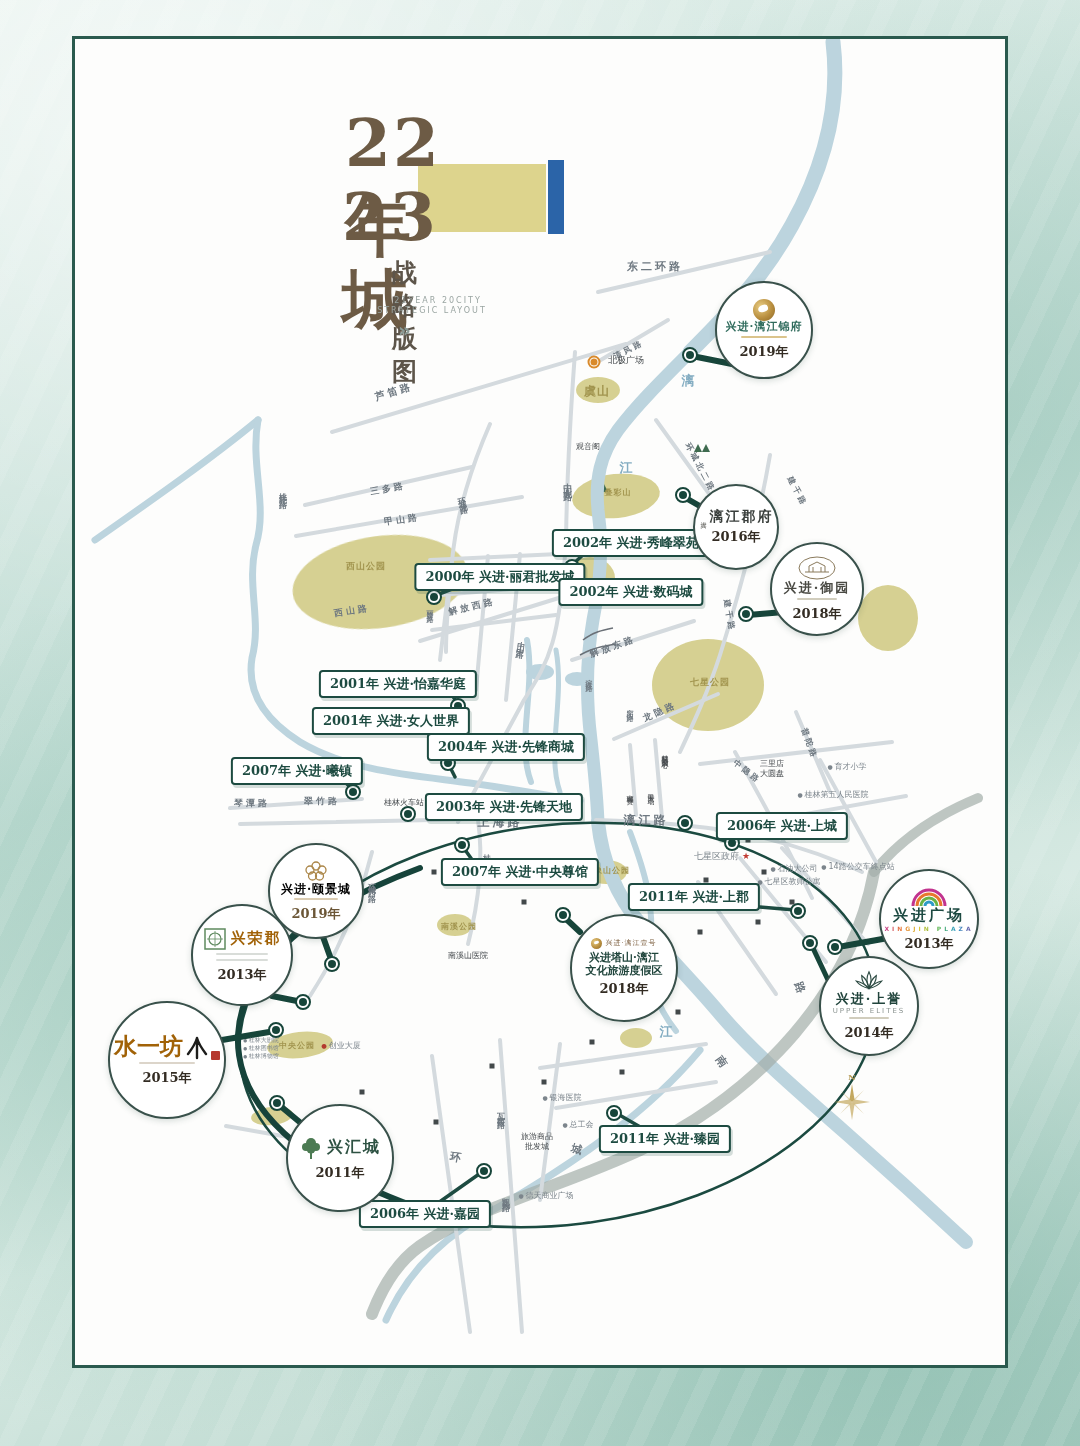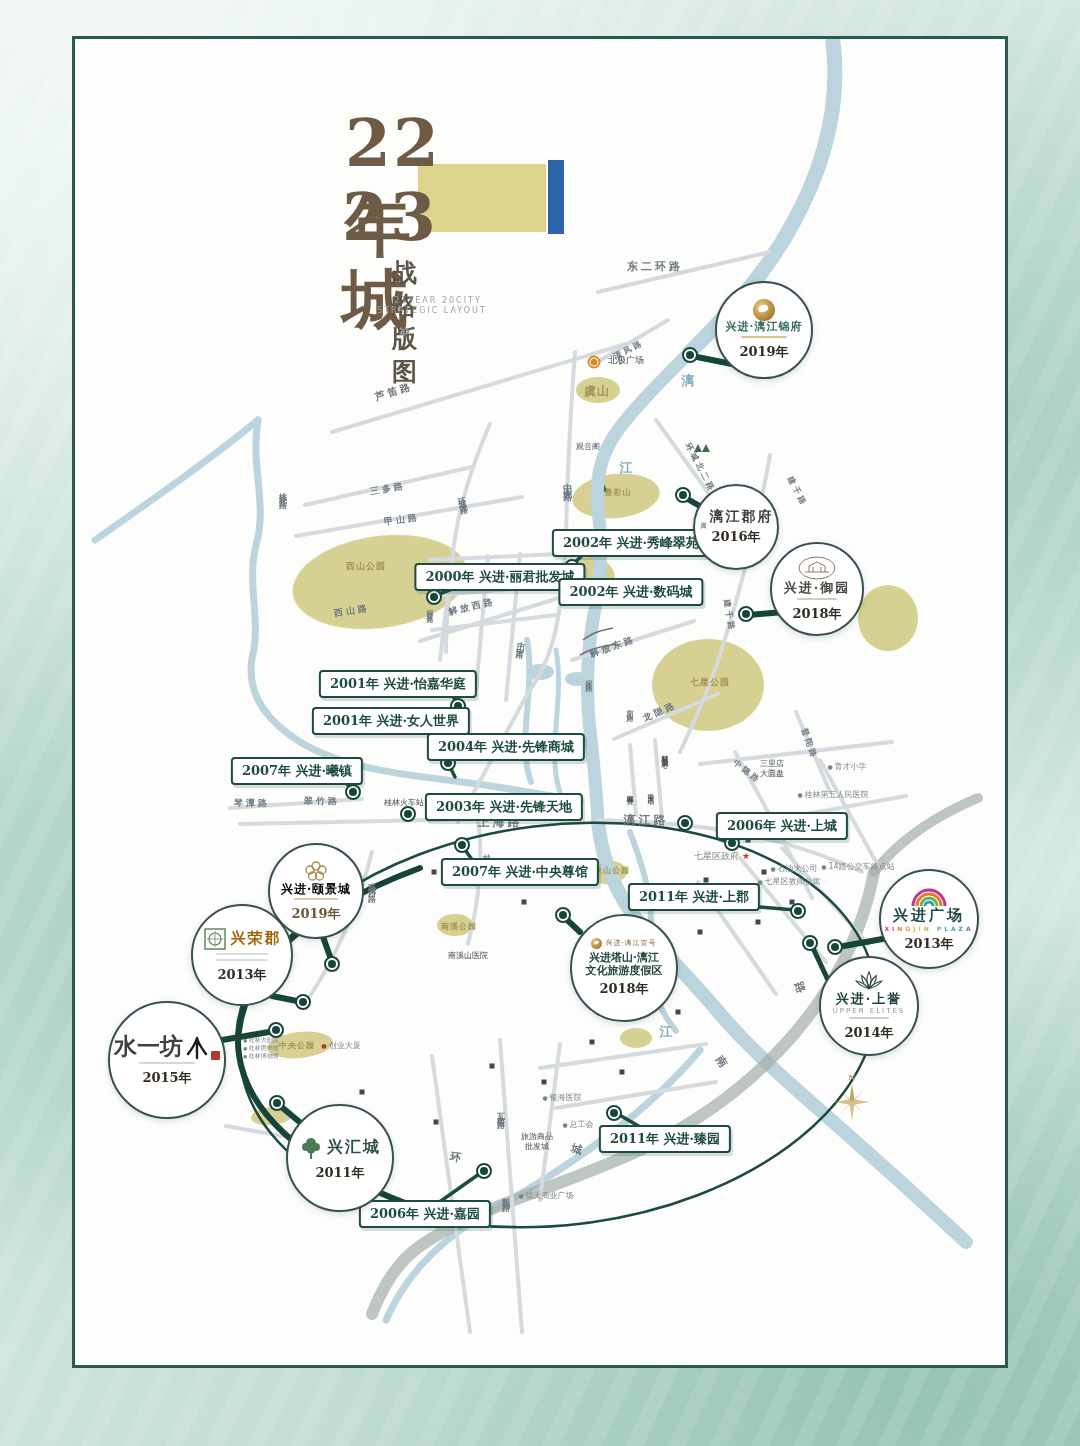--- a/index.html
+++ b/index.html
@@ -381,21 +381,21 @@
     </svg>
     <span class="bname" style="font-size:15px;color:#a16207;letter-spacing:2px;">兴荣郡</span>
   </div>
   <div class="bar" style="width:52px;background:#c5cbc5;"></div>
   <div class="bar" style="width:52px;background:#c5cbc5;"></div>
   <div class="byear">2013年</div>
 </div>
 
 <div class="badge" style="left:167px;top:1060px;width:114px;height:114px;">
   <div style="display:flex;align-items:flex-end;gap:3px;">
-    <span class="bname" style="font-size:23px;color:#404040;">水一坊</span>
+    <span class="bname" style="font-size:23px;color:#a16207;">水一坊</span>
     <svg width="22" height="24">
       <path d="M11 2 C9 9 5 14 2 18 M11 2 C13 9 17 14 20 18 M11 7 L11 22" stroke="#1d1d1b" stroke-width="2.4" fill="none" stroke-linecap="round"></path>
     </svg>
     <span class="seal"></span>
   </div>
   <div class="bar" style="width:56px;background:#cabfae;"></div>
   <div class="byear">2015年</div>
 </div>
 
 <div class="badge" style="left:340px;top:1158px;width:104px;height:104px;">

